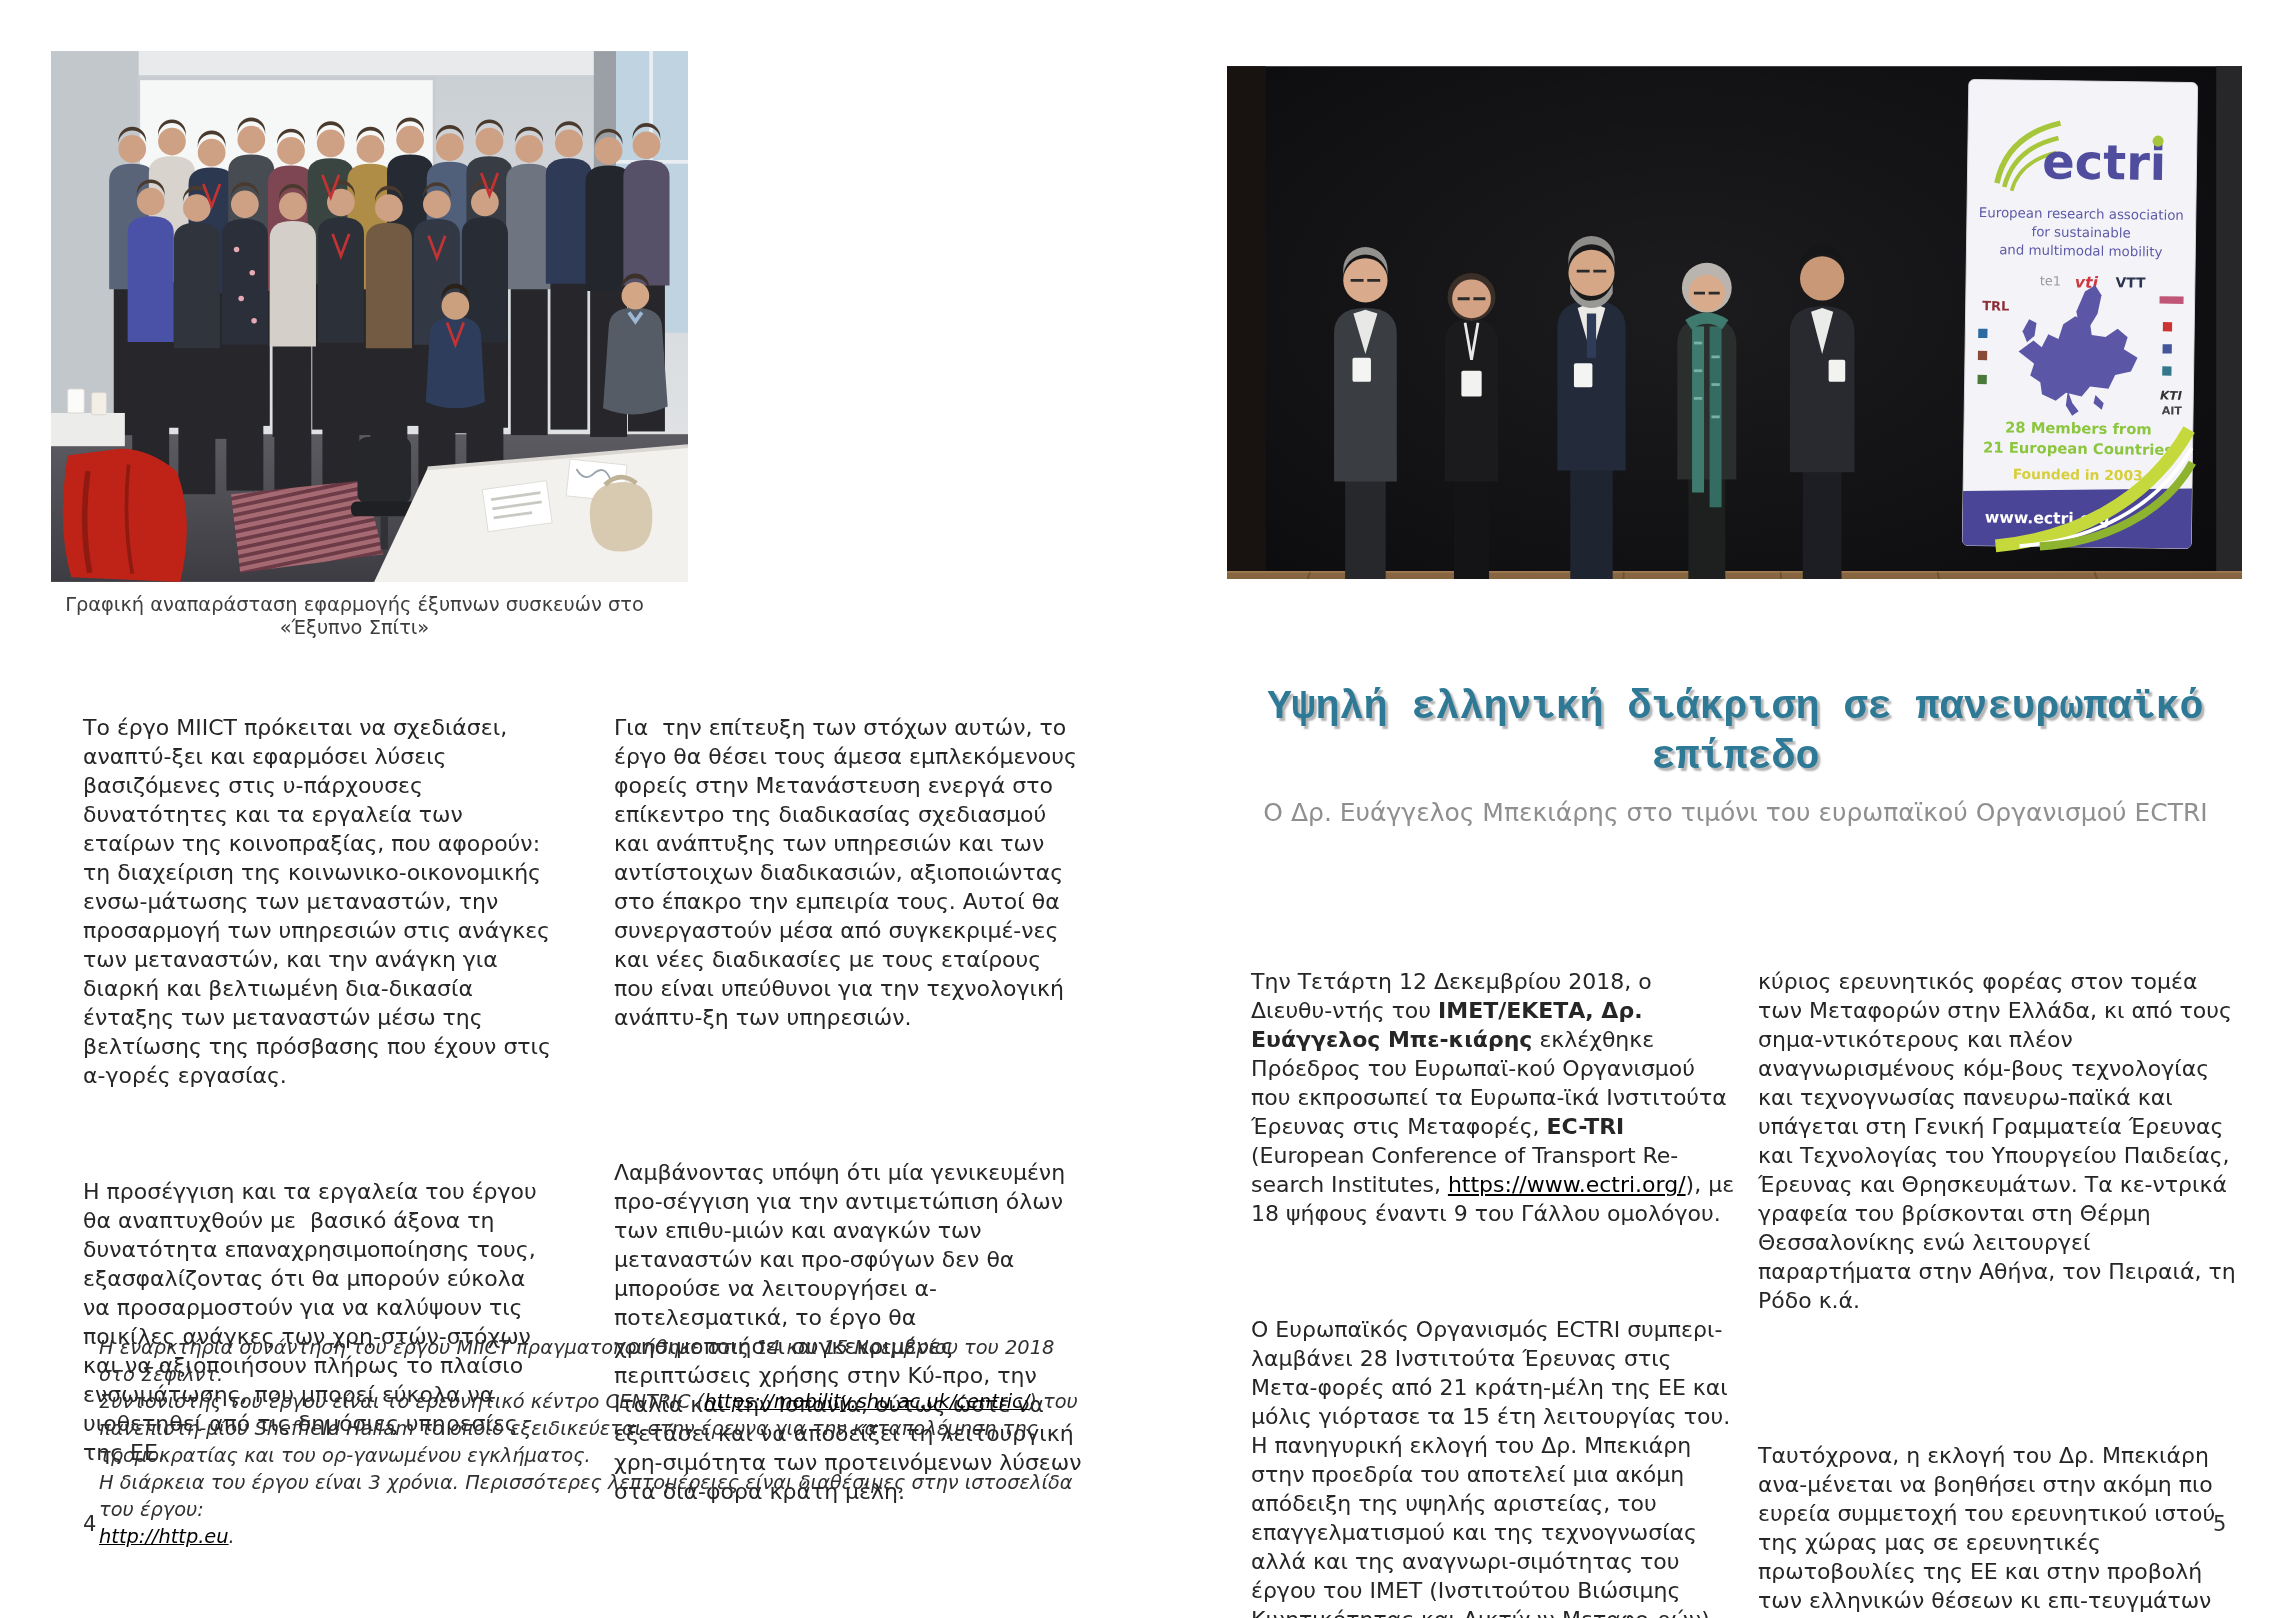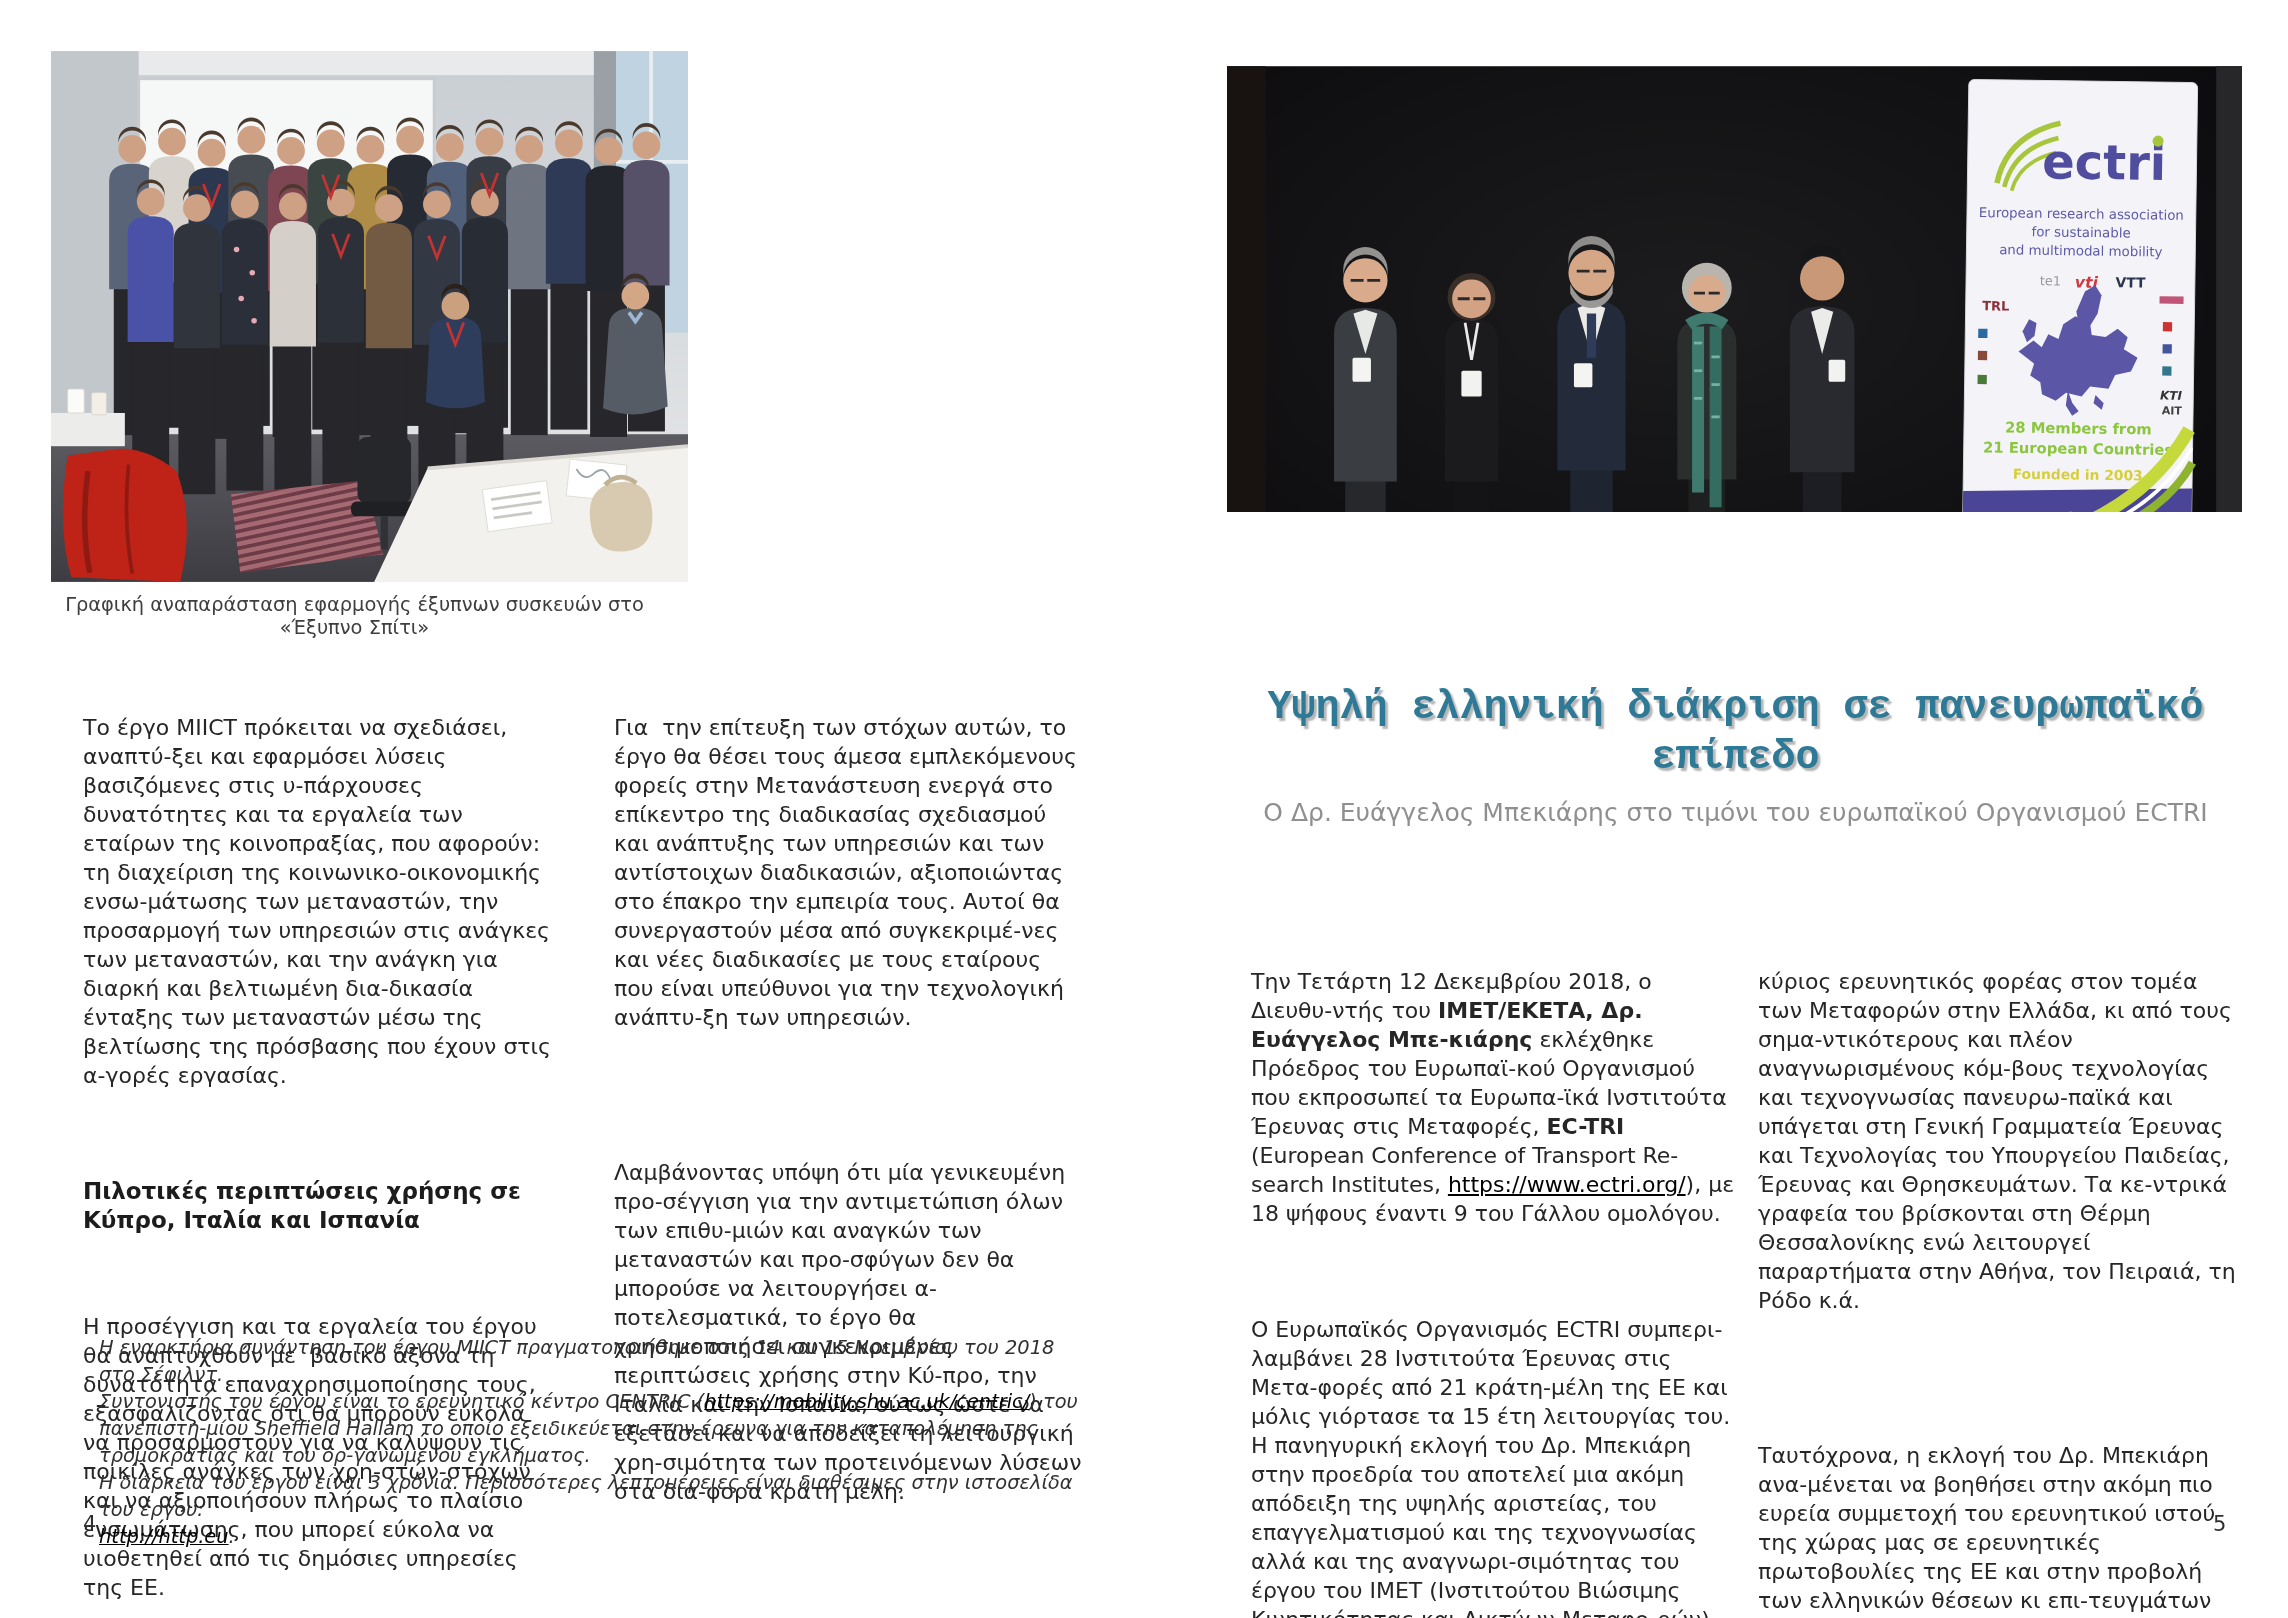--- a/index.html
+++ b/index.html
@@ -11,21 +11,21 @@
   .col{position:absolute;font-size:22px;line-height:29px;color:#262626;white-space:pre-wrap;}
   #l-col1{left:83px;top:655px;width:473px;}
   #l-col2{left:614px;top:655px;width:473px;}
   .para{margin:0 0 29px 0;}
   .sect-head{font-weight:700;font-size:23px;line-height:29px;color:#1c1c1c;margin:0 0 18.5px 0;}
   #l-footnote{left:99px;top:1334px;width:989px;font-style:italic;font-size:19.4px;line-height:27px;color:#303030;white-space:pre-wrap;}
   .pagenum{font-size:21px;color:#2e2e2e;}
   #pg4{left:83px;top:1512px;}
   #pg5{left:2213px;top:1512px;}
   
-  #right-photo{left:1227px;top:66px;width:1015px;height:446px;overflow:hidden;}
+  #right-photo{left:1227px;top:66px;width:1015px;height:513px;overflow:hidden;}
   #r-headline{left:1237px;top:683px;width:997px;text-align:center;font-weight:700;font-size:40px;line-height:50px;color:#2e7a96;text-shadow:2.8px 2.8px 1.8px rgba(40,40,40,0.35);font-family:Liberation Mono, monospace;}
   #r-subtitle{left:1237px;top:796px;width:997px;text-align:center;font-size:25px;line-height:34px;color:#8f8f8f;}
   #r-col1{left:1251px;top:909px;width:485px;}
   #r-col2{left:1758px;top:909px;width:485px;}
   
   .sb{font-weight:700;}
   .sl{color:#000000;text-decoration:underline;}
   svg text{font-family:"DejaVu Sans","Liberation Sans",sans-serif;}
 </style>
 </head>
@@ -155,21 +155,20 @@
     <path d="M585 515 q-8 -45 30 -48 q40 -3 36 45 q-2 28 -30 30 q-32 2 -36 -27 z" fill="#d8cab0"></path>
     <path d="M600 470 q16 -16 34 -2" stroke="#c0b294" stroke-width="5" fill="none"></path>
   </g>
 </svg>
 </div>
 
 <div class="abs" id="left-caption">Γραφική αναπαράσταση εφαρμογής έξυπνων συσκευών στο «Έξυπνο Σπίτι»</div>
 
 <div class="col" id="l-col1">
   <p class="para">Το έργο MIICT πρόκειται να σχεδιάσει, αναπτύ-ξει και εφαρμόσει λύσεις βασιζόμενες στις υ-πάρχουσες δυνατότητες και τα εργαλεία των εταίρων της κοινοπραξίας, που αφορούν:  τη διαχείριση της κοινωνικο-οικονομικής ενσω-μάτωσης των μεταναστών, την προσαρμογή των υπηρεσιών στις ανάγκες των μεταναστών, και την ανάγκη για διαρκή και βελτιωμένη δια-δικασία ένταξης των μεταναστών μέσω της βελτίωσης της πρόσβασης που έχουν στις α-γορές εργασίας.</p>
-  <h3 class="sect-head">Πιλοτικές περιπτώσεις χρήσης σε Κύπρο, Ιταλία και Ισπανία</h3>
   <p class="para">Η προσέγγιση και τα εργαλεία του έργου θα αναπτυχθούν με  βασικό άξονα τη δυνατότητα επαναχρησιμοποίησης τους, εξασφαλίζοντας ότι θα μπορούν εύκολα να προσαρμοστούν για να καλύψουν τις ποικίλες ανάγκες των χρη-στών-στόχων και να αξιοποιήσουν πλήρως το πλαίσιο ενσωμάτωσης, που μπορεί εύκολα να υιοθετηθεί από τις δημόσιες υπηρεσίες της ΕΕ.</p>
 </div>
 
 <div class="col" id="l-col2">
   <p class="para">Για  την επίτευξη των στόχων αυτών, το έργο θα θέσει τους άμεσα εμπλεκόμενους φορείς στην Μετανάστευση ενεργά στο επίκεντρο της διαδικασίας σχεδιασμού και ανάπτυξης των υπηρεσιών και των αντίστοιχων διαδικασιών, αξιοποιώντας στο έπακρο την εμπειρία τους. Αυτοί θα συνεργαστούν μέσα από συγκεκριμέ-νες και νέες διαδικασίες με τους εταίρους που είναι υπεύθυνοι για την τεχνολογική ανάπτυ-ξη των υπηρεσιών.</p>
   <p class="para" style="margin-top:39px;">Λαμβάνοντας υπόψη ότι μία γενικευμένη προ-σέγγιση για την αντιμετώπιση όλων των επιθυ-μιών και αναγκών των μεταναστών και προ-σφύγων δεν θα μπορούσε να λειτουργήσει α-ποτελεσματικά, το έργο θα χρησιμοποιήσει συγκεκριμένες περιπτώσεις χρήσης στην Κύ-προ, την Ιταλία και την Ισπανία, ούτως ώστε να εξετάσει και να αποδείξει τη λειτουργική χρη-σιμότητα των προτεινόμενων λύσεων στα διά-φορα κράτη μέλη.</p>
 </div>
 
 <div class="abs" id="l-footnote"><span>Η εναρκτήρια συνάντηση του έργου MIICT πραγματοποιήθηκε στις 14 και 15 Νοεμβρίου του 2018 στο Σέφιλντ.
 Συντονιστής του έργου είναι το ερευνητικό κέντρο CENTRIC (</span><span class="sl">https://mobility.shu.ac.uk/centric/</span><span>) του πανεπιστη-μίου Sheffield Hallam το οποίο εξειδικεύεται στην έρευνα για την καταπολέμηση της τρομοκρατίας και του ορ-γανωμένου εγκλήματος.

